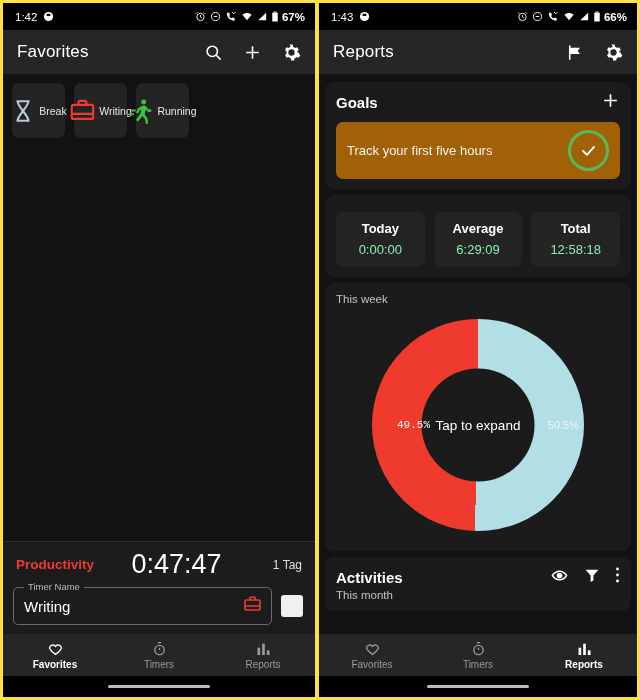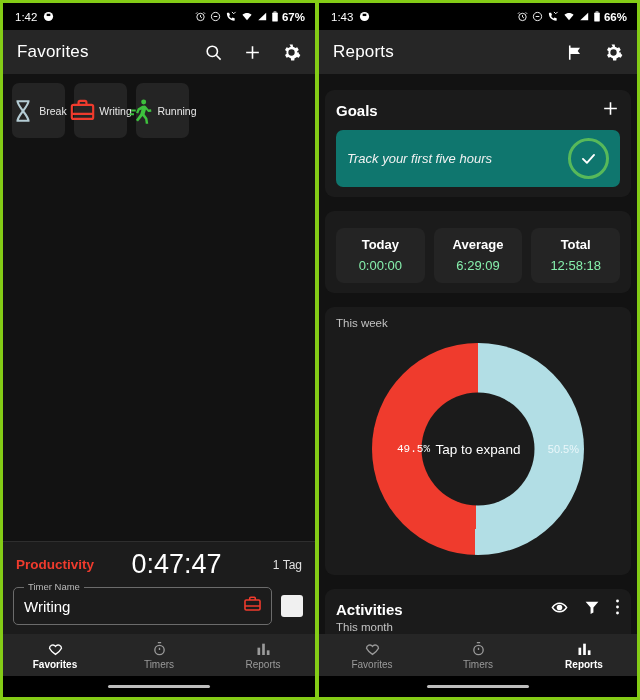--- a/index.html
+++ b/index.html
@@ -6,21 +6,21 @@
   body {
     width: 640px; height: 700px;
     background: #000;
     font-family: "Liberation Sans", sans-serif;
     overflow: hidden;
   }
   .wrap { display: flex; width: 640px; height: 700px; background:#c04bf0; }
 
   .phone {
     width: 317px; height: 700px;
-    border: 3px solid #84cc16;
+    border: 3px solid #fde047;
     background: #121212;
     position: relative;
     display: flex; flex-direction: column;
     overflow: hidden;
   }
   .phone.left { border-right-width: 2px; }
   .phone.right { width: 323px; border-left-width: 2px; }
 
   
   .statusbar {
@@ -83,30 +83,30 @@
     height:42px; background:#262626; display:flex; align-items:center; flex:0 0 auto;
   }
   .nav-item { flex:1; display:flex; flex-direction:column; align-items:center; gap:1px; }
   .nav-ic { height:17px; display:flex; align-items:center; justify-content:center;}
   .nav-label { font-size:10px; color:#9a9a9a; }
   .nav-item.active .nav-label { color:#fff; font-weight:700; }
   .gesture { height:21px; background:#000; display:flex; align-items:center; justify-content:center; flex:0 0 auto;}
   .gesture-bar { width:102px; height:3.5px; background:#bdbdbd; border-radius:2px; }
 
   
-  .rcontent { flex:1 1 auto; background:#121212; overflow:hidden; display:flex; flex-direction:column; gap:14px; padding-top:16px;}
+  .rcontent { flex:1 1 auto; background:#121212; overflow:hidden; display:flex; flex-direction:column; gap:6px; padding-top:8px;}
   .card { background:#1b1b1b; border-radius:9px; margin:0 6px; padding:9px 11px 10px 11px; }
   .card-head { display:flex; align-items:center; justify-content:space-between; }
   .card-title { color:#fff; font-size:15px; font-weight:700; }
   .card-sub { color:#c2c2c2; font-size:11.5px; margin-top:1px;}
   .head-icons { display:flex; align-items:center; gap:14px; }
 
   .goal-row {
-    background:#0f766e; border-radius:7px; margin-top:8px;
-    padding:8px 11px 8px 11px; display:flex; align-items:center; justify-content:space-between;font-style:italic;
+    background:#a16207; border-radius:7px; margin-top:8px;
+    padding:8px 11px 8px 11px; display:flex; align-items:center; justify-content:space-between;
   }
   .goal-texts { flex:1 1 auto; }
   .goal-name { color:#f2f2f2; font-size:13px; }
   .goal-meta { display:flex; align-items:center; margin-top:6px; }
   .goal-type { color:#d7d7d7; font-size:11.5px; margin-left:7px; }
   .goal-prog { color:#d7d7d7; font-size:11.5px; margin-left:58px; }
   .goal-check {
     width:41px; height:41px; border-radius:50%; border:3.5px solid #57b95a;
     display:flex; align-items:center; justify-content:center; flex:0 0 auto; margin-left:8px;
   }

